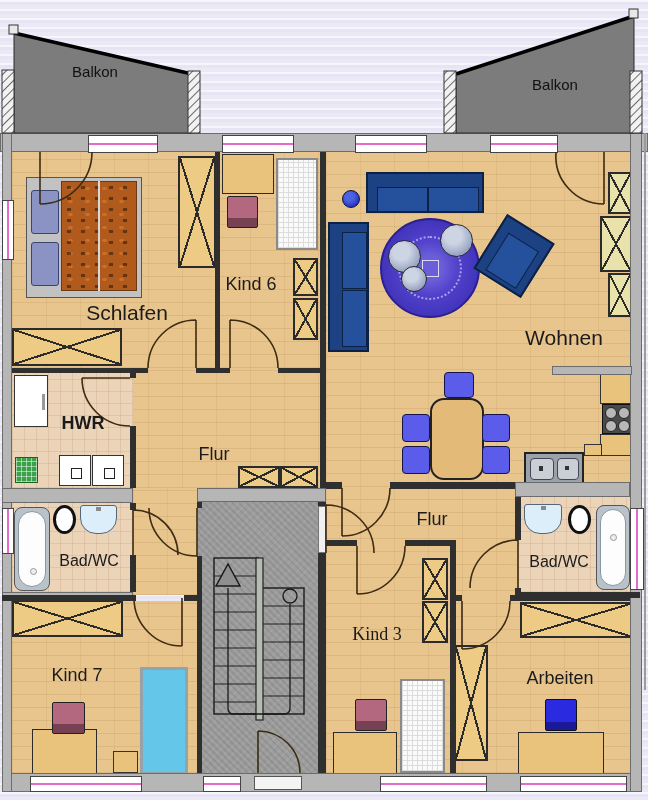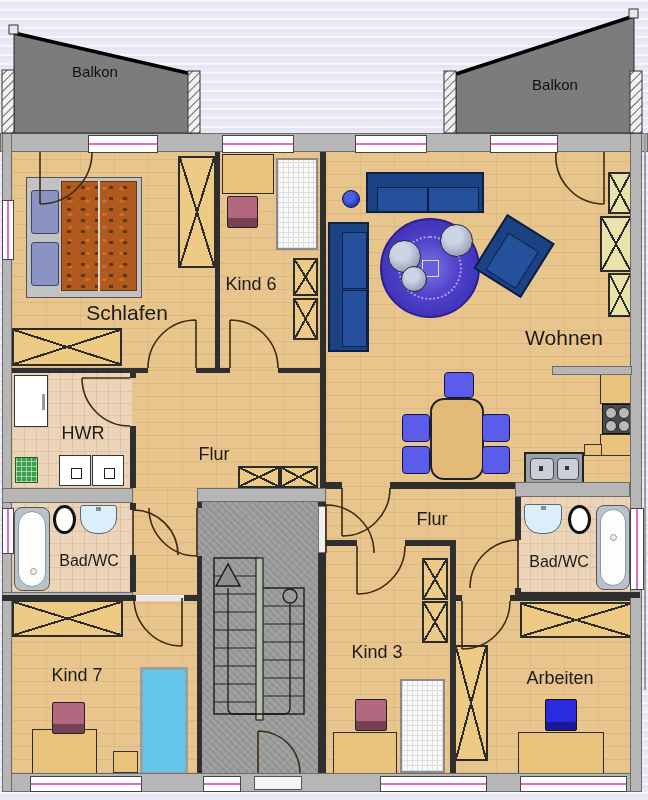--- a/index.html
+++ b/index.html
@@ -293,21 +293,21 @@
       <path d="M 228 588 L 228 708 Q 228 714 234 714 L 284 714 Q 290 714 290 708 L 290 604" fill="none" stroke="#1a1a1a" stroke-width="1.3"></path>
       <circle cx="290" cy="596" r="7" fill="none" stroke="#1a1a1a" stroke-width="1.3"></circle>
     </g>
   </svg>
 
   <div class="label balc" style="left:95px;top:71px;">Balkon</div>
   <div class="label balc" style="left:555px;top:84px;">Balkon</div>
   <div class="label big" style="left:127px;top:313px;">Schlafen</div>
   <div class="label" style="left:251px;top:284px;">Kind 6</div>
   <div class="label big" style="left:524px;top:338px;margin-left:40px;">Wohnen</div>
-  <div class="label" style="left:83px;top:433px;">HWR</div>
+  <div class="label" style="left:83px;top:423px;font-weight:bold;">HWR</div>
   <div class="label" style="left:214px;top:454px;">Flur</div>
   <div class="label sm" style="left:89px;top:561px;">Bad/WC</div>
   <div class="label" style="left:77px;top:675px;">Kind 7</div>
   <div class="label" style="left:432px;top:519px;">Flur</div>
   <div class="label sm" style="left:559px;top:562px;">Bad/WC</div>
-  <div class="label" style="left:377px;top:652px;">Kind 3</div>
+  <div class="label" style="left:377px;top:634px;font-family:Liberation Serif, serif;">Kind 3</div>
   <div class="label" style="left:560px;top:678px;">Arbeiten</div>
 </div>
 
 </body></html>

